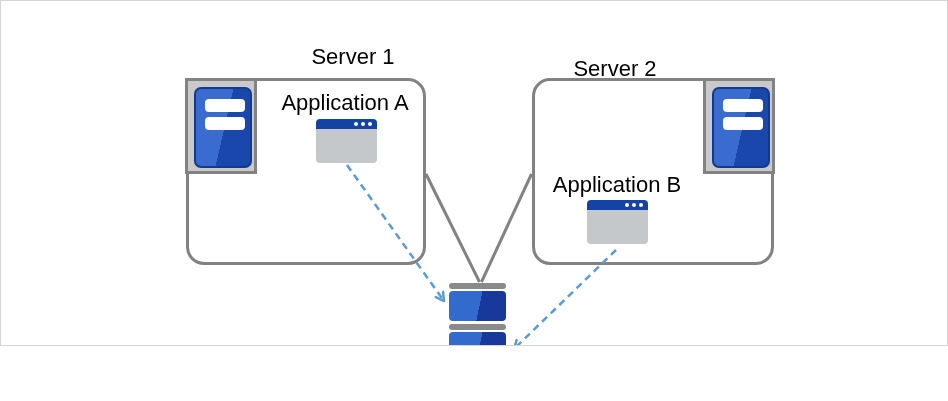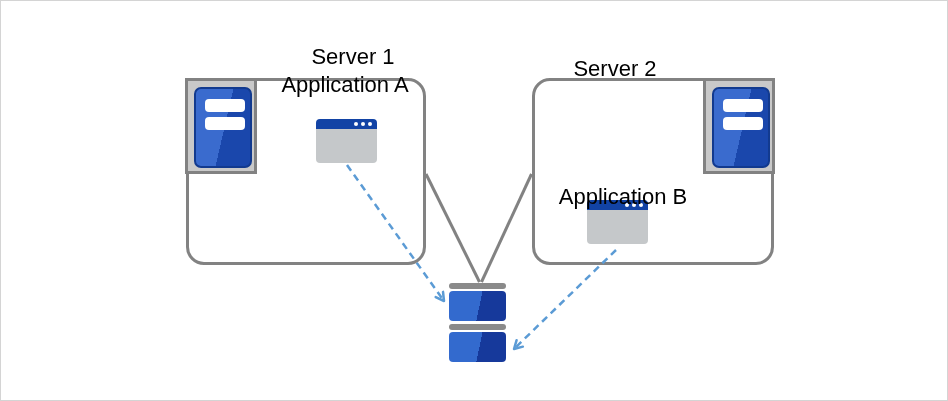--- a/index.html
+++ b/index.html
@@ -15,21 +15,21 @@
     --disk-blue-dark:#16399b;
     --disk-bar-gray:#8a8a8a;
     --arrow-blue:#5b9bd5;
     --text-color:#000000;
   }
   *{margin:0;padding:0;box-sizing:border-box;}
   html,body{background:#ffffff;}
   body{font-family:"Liberation Sans",sans-serif;}
   .canvas{
     position:relative;
-    width:948px;height:401px;
+    width:948px;height:346px;
     background:#ffffff;
     border:1px solid var(--canvas-border);
     overflow:hidden;
     text-align:right;
   }
   .abs{position:absolute;}
   .server-box{
     border:3px solid var(--border-gray);
     border-radius:18px;
     background:transparent;
@@ -144,16 +144,16 @@
       </marker>
     </defs>
     <path class="gray-line" d="M425,173 L478.5,281"></path>
     <path class="gray-line" d="M530.5,173 L480.5,281"></path>
     <path class="dashed-arrow" d="M346,164 L443,300" marker-end="url(#arrowhead)"></path>
     <path class="dashed-arrow" d="M615,249 L513,348" marker-end="url(#arrowhead)"></path>
   </svg>
 
   <div class="label" style="left:352px;top:44px;">Server 1</div>
   <div class="label" style="left:614px;top:56px;">Server 2</div>
-  <div class="label" style="left:344px;top:72px;">Application A</div>
-  <div class="label" style="left:616px;top:184px;margin-left:6px;">Application B</div>
+  <div class="label" style="left:344px;top:90px;">Application A</div>
+  <div class="label" style="left:616px;top:172px;">Application B</div>
 
 </div>
 
 </body></html>

